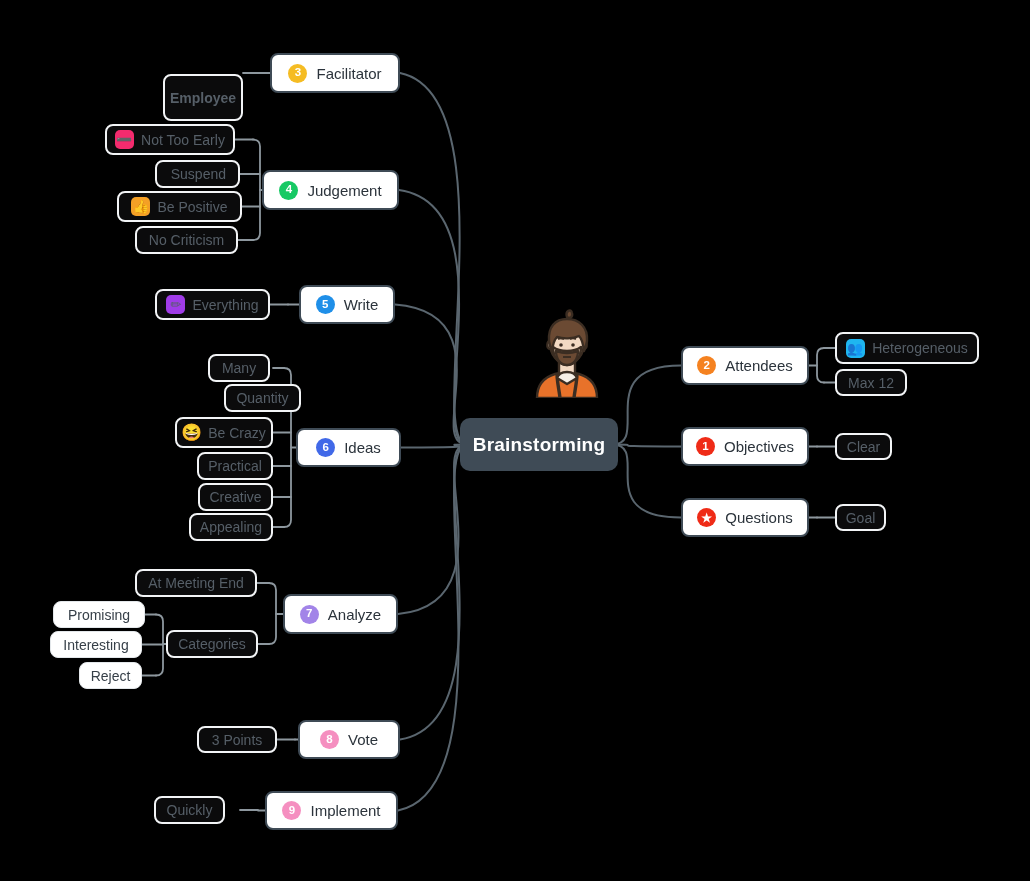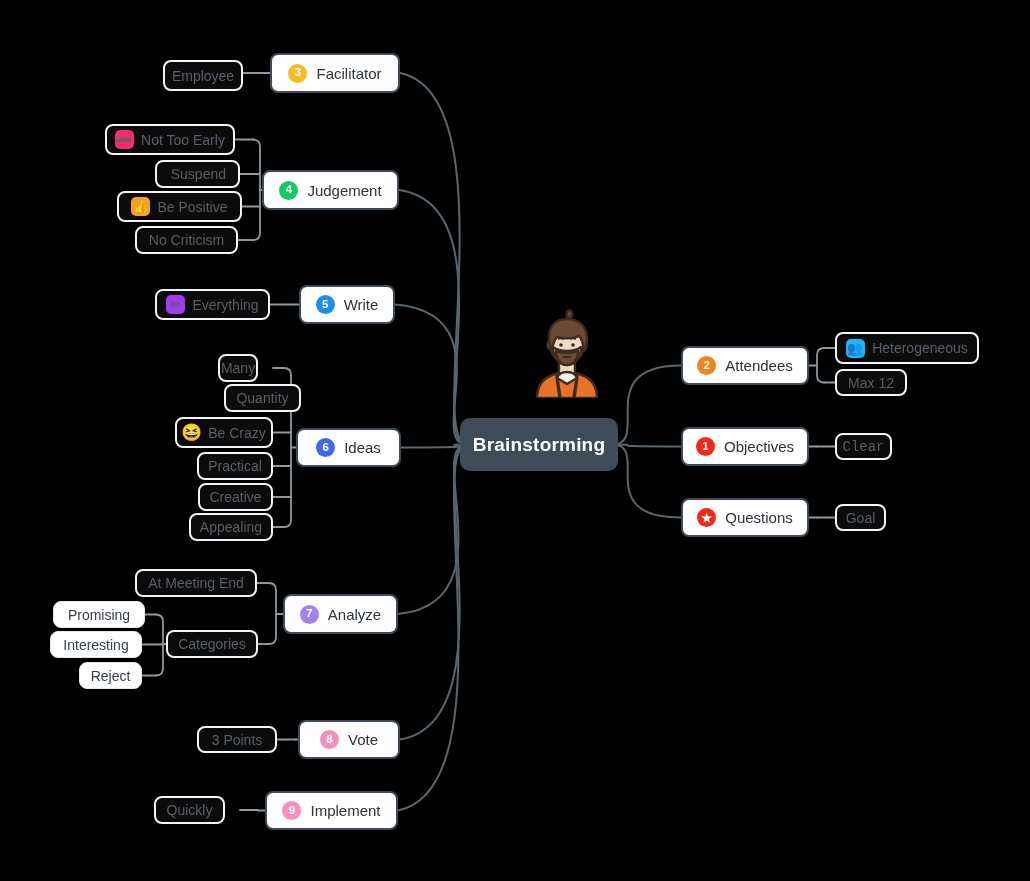--- a/index.html
+++ b/index.html
@@ -148,21 +148,21 @@
       <path d="M 835 517.5 L 817 517.5" fill="none" stroke="#8d979e" stroke-width="1.8" stroke-linecap="round"></path>
     </svg>
   <div id="nodes">
       <div class="node root" style="left: 460px; top: 418px; width: 158px; height: 53px; background: rgb(63, 75, 86);">
         <span>Brainstorming</span>
       </div>
       <div class="node main" style="left: 270px; top: 53px; width: 130px; height: 40px;">
         <span class="badge" style="background: rgb(245, 188, 35);">3</span>
         <span>Facilitator</span>
       </div>
-      <div class="node leaf" style="left: 163px; top: 60px; width: 80px; height: 31px;">
+      <div class="node leaf" style="left: 163px; top: 74px; width: 80px; height: 47px; font-weight: bold;">
         <span>Employee</span>
       </div>
       <div class="node main" style="left: 262px; top: 170px; width: 137px; height: 40px;">
         <span class="badge" style="background: rgb(23, 201, 100);">4</span>
         <span>Judgement</span>
       </div>
       <div class="node leaf" style="left: 105px; top: 124px; width: 130px; height: 31px;">
         <span class="licon" style="background: rgb(244, 43, 110);">➖</span>
         <span>Not Too Early</span>
       </div>
@@ -181,21 +181,21 @@
         <span>Write</span>
       </div>
       <div class="node leaf" style="left: 155px; top: 289px; width: 115px; height: 31px;">
         <span class="licon" style="background: rgb(160, 60, 232);">✏</span>
         <span>Everything</span>
       </div>
       <div class="node main" style="left: 296px; top: 428px; width: 105px; height: 39px;">
         <span class="badge" style="background: rgb(65, 105, 232);">6</span>
         <span>Ideas</span>
       </div>
-      <div class="node leaf" style="left: 218px; top: 354px; width: 40px; height: 28px;">
+      <div class="node leaf" style="left: 208px; top: 354px; width: 62px; height: 28px;">
         <span>Many</span>
       </div>
       <div class="node leaf" style="left: 196px; top: 384px; width: 77px; height: 28px; margin-left: 28px;">
         <span>Quantity</span>
       </div>
       <div class="node leaf" style="left: 175px; top: 417px; width: 98px; height: 31px;">
         <span class="licon emoji">😆</span>
         <span>Be Crazy</span>
       </div>
       <div class="node leaf" style="left: 197px; top: 452px; width: 76px; height: 28px;">
@@ -248,21 +248,21 @@
         <span class="licon" style="background: rgb(31, 182, 240);">👥</span>
         <span>Heterogeneous</span>
       </div>
       <div class="node leaf" style="left: 835px; top: 369px; width: 72px; height: 27px;">
         <span>Max 12</span>
       </div>
       <div class="node main" style="left: 681px; top: 427px; width: 128px; height: 39px;">
         <span class="badge" style="background: rgb(239, 43, 23);">1</span>
         <span>Objectives</span>
       </div>
-      <div class="node leaf" style="left: 835px; top: 433px; width: 57px; height: 27px; font-family: Liberation Mono, monospace;">
+      <div class="node leaf" style="left: 835px; top: 433px; width: 57px; height: 27px;">
         <span>Clear</span>
       </div>
       <div class="node main" style="left: 681px; top: 498px; width: 128px; height: 39px;">
         <span class="badge star" style="background: rgb(239, 43, 23);">★</span>
         <span>Questions</span>
       </div>
       <div class="node leaf" style="left: 835px; top: 504px; width: 51px; height: 27px;">
         <span>Goal</span>
       </div>
     </div>

